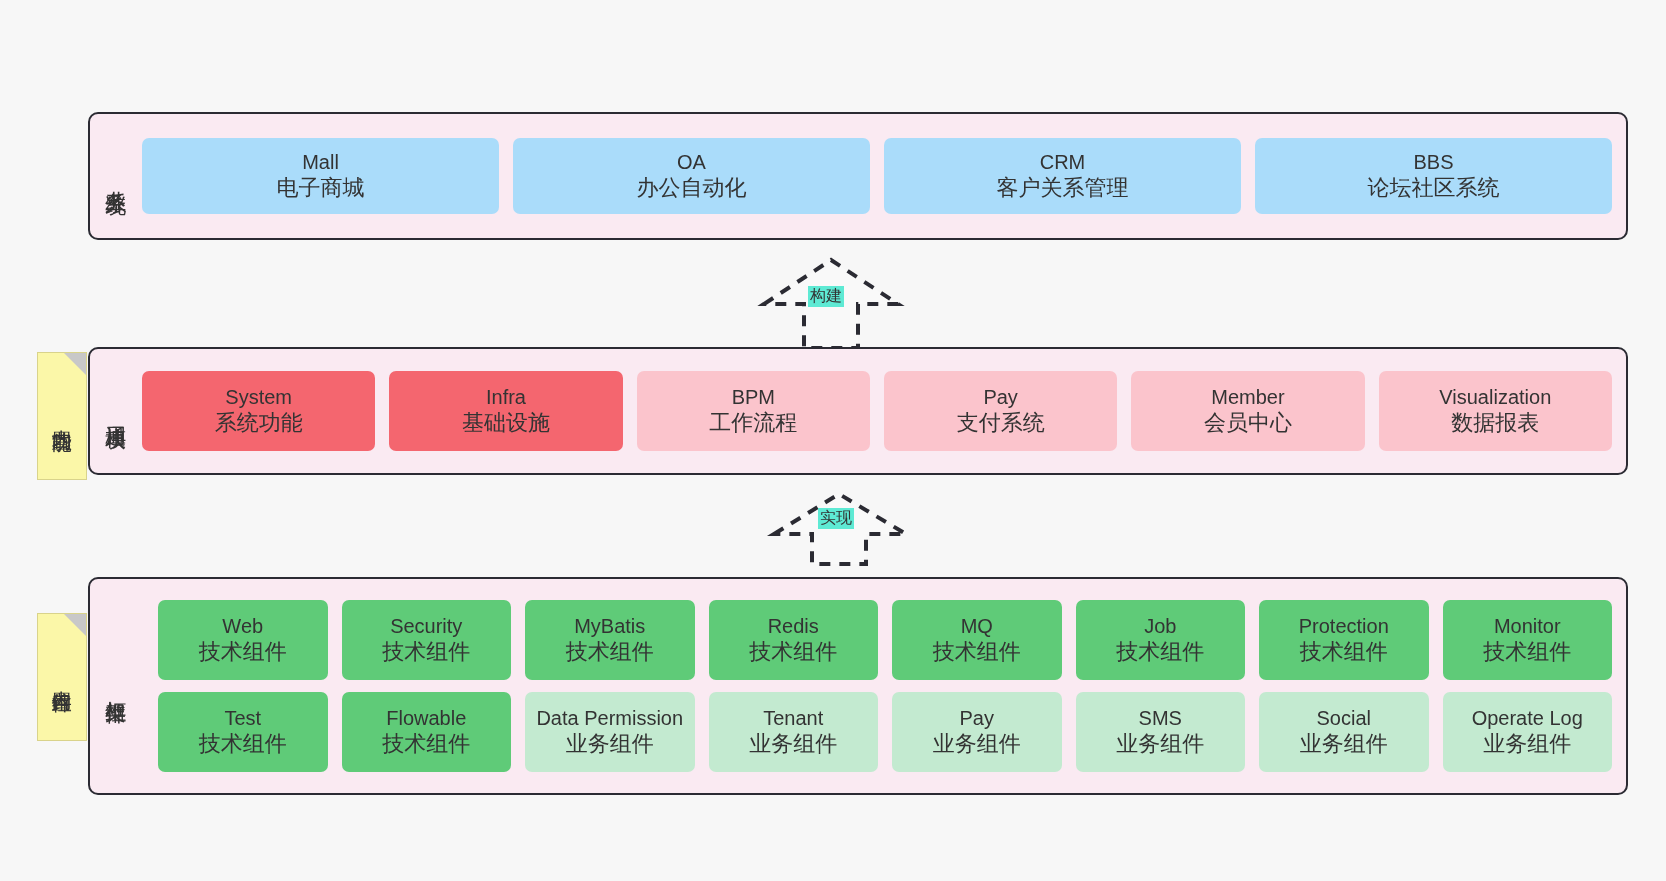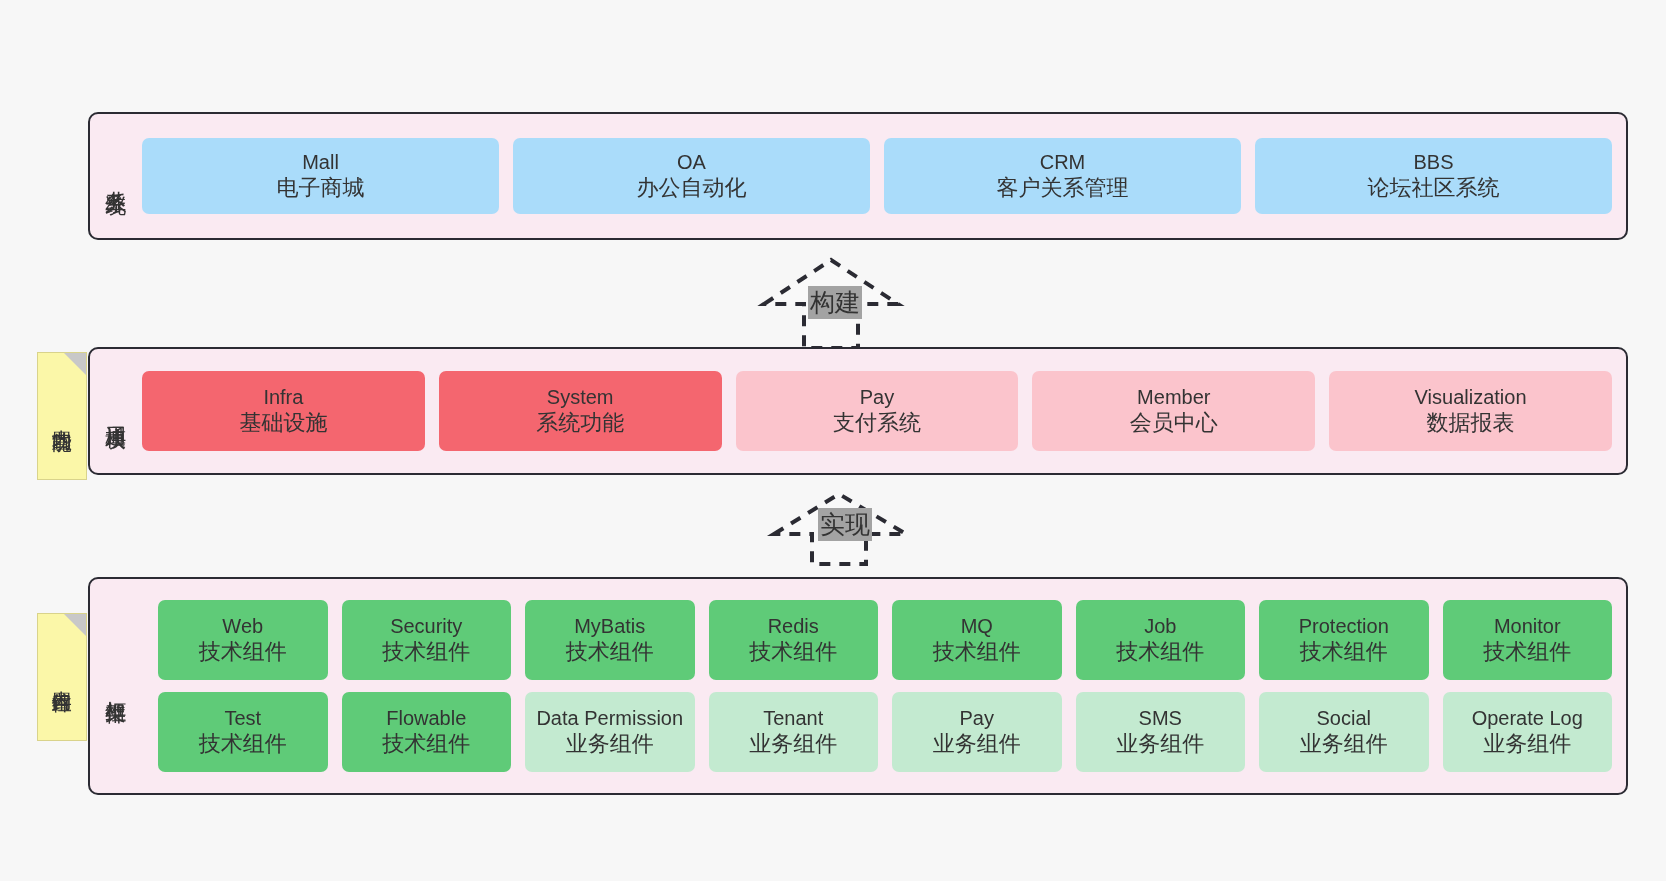--- a/index.html
+++ b/index.html
@@ -100,23 +100,23 @@
     width: 0; height: 0;
     border-top: 22px solid #c8c8c8;
     border-left: 22px solid transparent;
   }
 
   
   .arrow { position: absolute; z-index: 1; }
   .arrow svg { display: block; overflow: visible; }
   .arrow-label {
     position: absolute;
-    font-size: 25px;
-    color: #333;
-    background: #a3a3a3;
+    font-size: 16px;
+    color: #333;
+    background: #5eead4;
     padding: 0 2px;
     white-space: nowrap;
   }
 </style>
 </head>
 <body>
 
 <div id="stage">
 
   <div class="layer" id="layer-business" style="left:88px; top:112px; width:1540px; height:128px;">
@@ -150,26 +150,30 @@
 
   <div class="note" id="note-builtin-function" style="left:37px; top:352px; width:50px; height:128px;">
     <span class="fold"></span>
     <span>内置功能</span>
   </div>
 
   <div class="layer" id="layer-modules" style="left:88px; top:347px; width:1540px; height:128px;">
     <div class="layer-title">通用模块</div>
     <div class="layer-body" id="modules-body">
         <div class="card h-mod c-red-strong">
+          <div class="c-en">System</div>
+          <div class="c-cn">系统功能</div>
+        </div>
+        <div class="card h-mod c-red-strong">
           <div class="c-en">Infra</div>
           <div class="c-cn">基础设施</div>
         </div>
-        <div class="card h-mod c-red-strong">
-          <div class="c-en">System</div>
-          <div class="c-cn">系统功能</div>
+        <div class="card h-mod c-pink-soft">
+          <div class="c-en">BPM</div>
+          <div class="c-cn">工作流程</div>
         </div>
         <div class="card h-mod c-pink-soft">
           <div class="c-en">Pay</div>
           <div class="c-cn">支付系统</div>
         </div>
         <div class="card h-mod c-pink-soft">
           <div class="c-en">Member</div>
           <div class="c-cn">会员中心</div>
         </div>
         <div class="card h-mod c-pink-soft">

